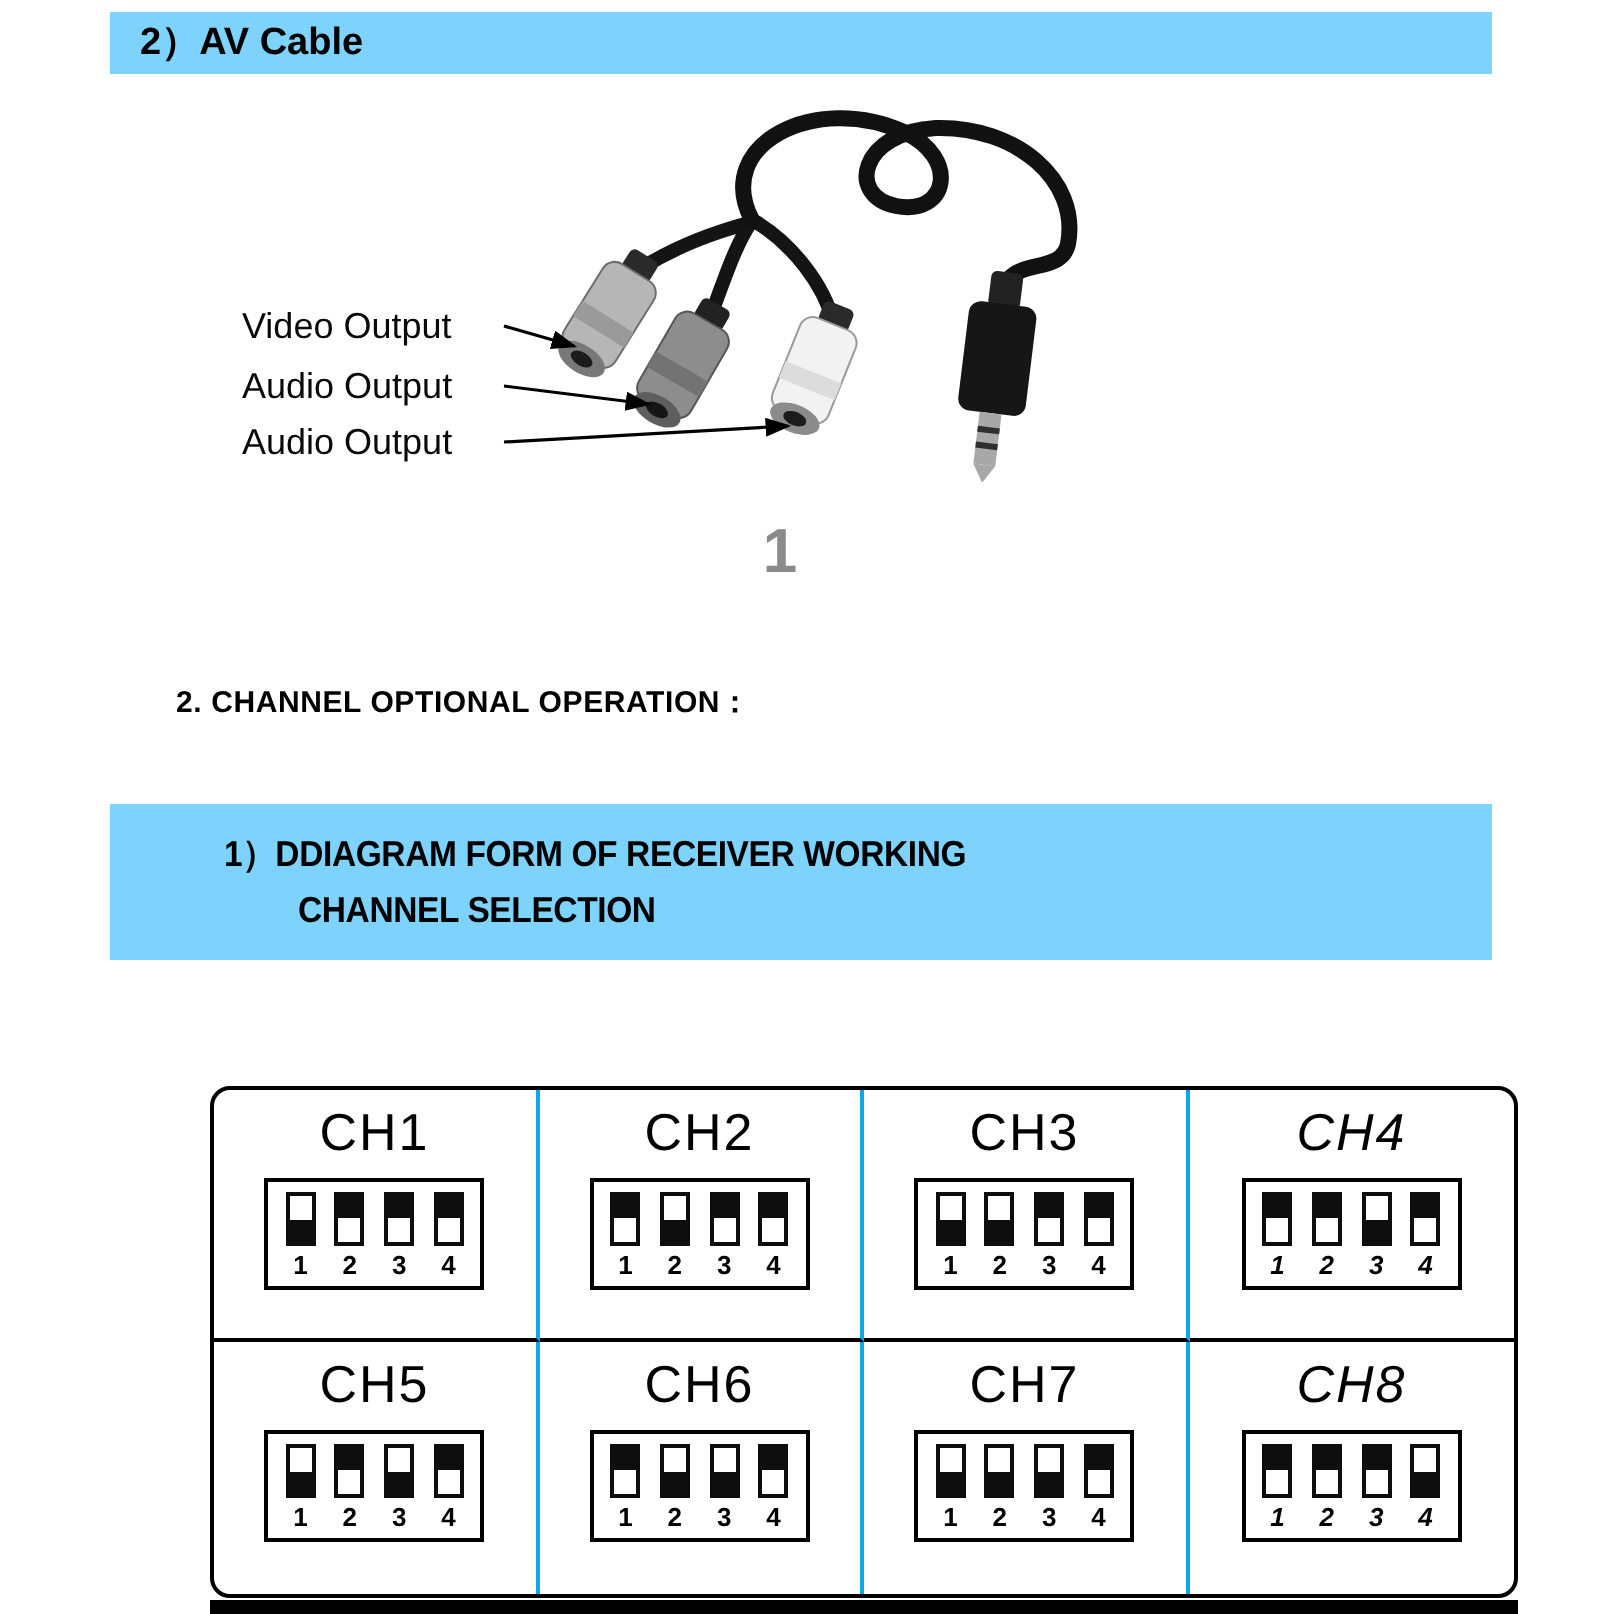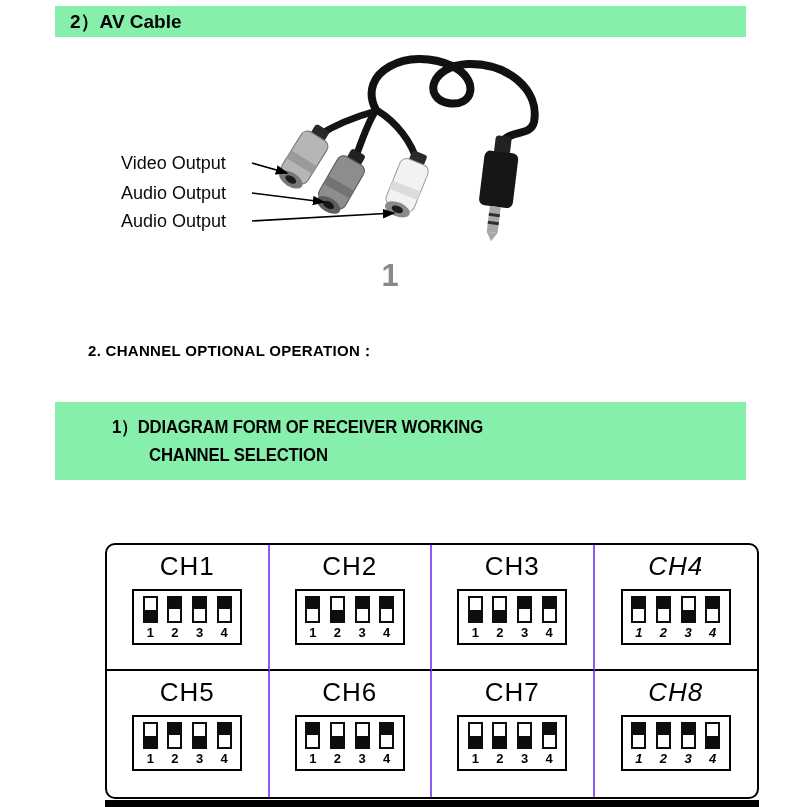--- a/index.html
+++ b/index.html
@@ -2,21 +2,21 @@
 <html><head>
 <meta charset="utf-8">
 <style>
   html,body{margin:0;padding:0;background:#fff;}
   .page{
     position:relative;width:800px;height:807px;background:#ffffff;
     font-family:"Liberation Sans",sans-serif;color:#000;overflow:hidden;
   }
   
   .gray-bar{
-    position:absolute;left:55px;width:691px;background:#86efac;
+    position:absolute;left:55px;width:691px;background:#7dd3fc;
   }
   .bar-av{top:6px;height:31px;line-height:31px;padding-left:15px;
     font-size:19px;font-weight:bold;box-sizing:border-box;}
   .bar-sub{top:402px;height:78px;box-sizing:border-box;padding:11px 0 0 57px;}
   .bar-sub .sub-line{
     font-size:18px;font-weight:bold;letter-spacing:-0.2px;line-height:28px;
     transform:scaleX(0.93);transform-origin:left center;white-space:nowrap;
   }
   .bar-sub .sub-line2{margin-left:37px;}
   
@@ -37,21 +37,21 @@
     letter-spacing:0.3px;white-space:nowrap;
   }
   
   .channel-table{
     position:absolute;left:105px;top:543px;width:654px;height:256px;
     border:2px solid #000;border-radius:10px;background:#fff;
     display:grid;grid-template-columns:repeat(4,1fr);grid-template-rows:1fr 1fr;
     overflow:hidden;box-sizing:border-box;
   }
   .ch-cell{
-    border-right:2px solid #8b5cf6;border-bottom:2px solid #000;
+    border-right:2px solid #0ea5e9;border-bottom:2px solid #000;
     display:flex;flex-direction:column;align-items:center;box-sizing:border-box;
     padding-top:5px;
   }
   .ch-cell:nth-child(4n){border-right:none;font-style:italic;}
   .ch-cell:nth-child(n+5){border-bottom:none;}
   .ch-title{font-size:26px;font-weight:400;letter-spacing:1px;line-height:32px;}
   .dip-box{
     margin-top:7px;width:110px;height:56px;border:2px solid #000;background:#fff;
     box-sizing:border-box;display:flex;justify-content:space-between;
     padding:5px 8px 2px 8px;

